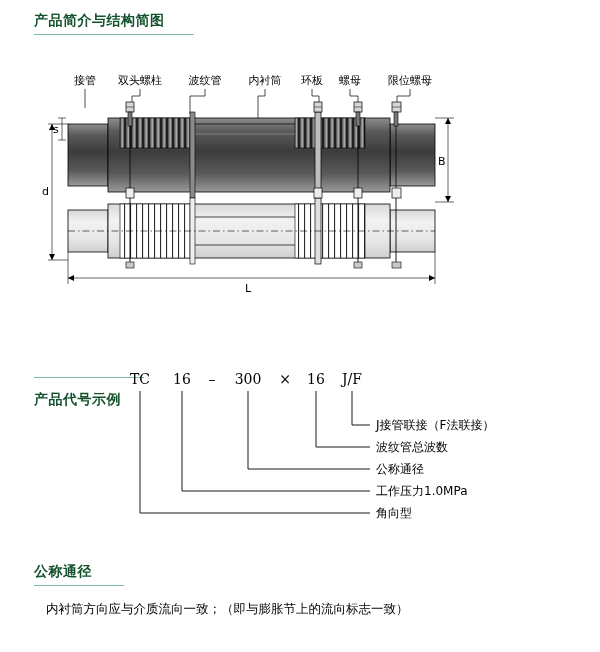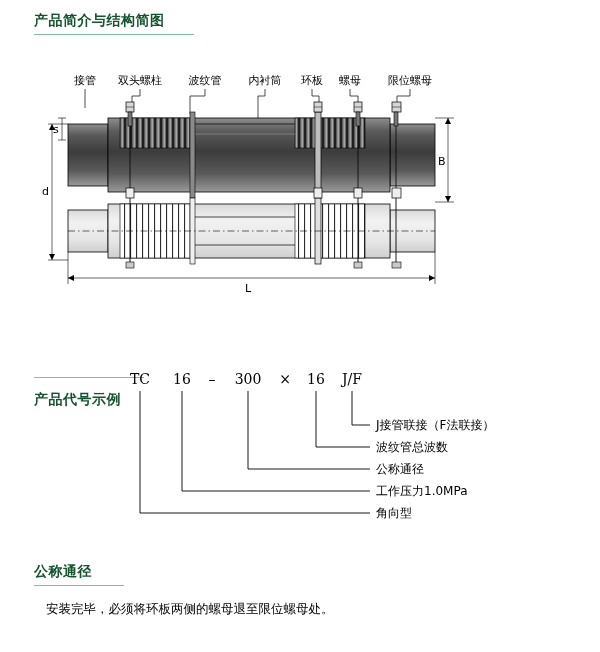--- a/index.html
+++ b/index.html
@@ -254,14 +254,14 @@
       <text x="336" y="126">工作压力1.0MPa</text>
       <text x="336" y="148">角向型</text>
     </g>
   </svg>
 </div>
 
 <div class="section-title" id="title3">公称通径</div>
 <div class="underline" id="uline3"></div>
 
 <div id="notes">
-  <div class="note-line">安装完毕，必须将环板两侧的螺母退至限位螺母处。</div>
+  <div class="note-line">内衬筒方向应与介质流向一致；（即与膨胀节上的流向标志一致）</div>
 </div>
 
 </body></html>

